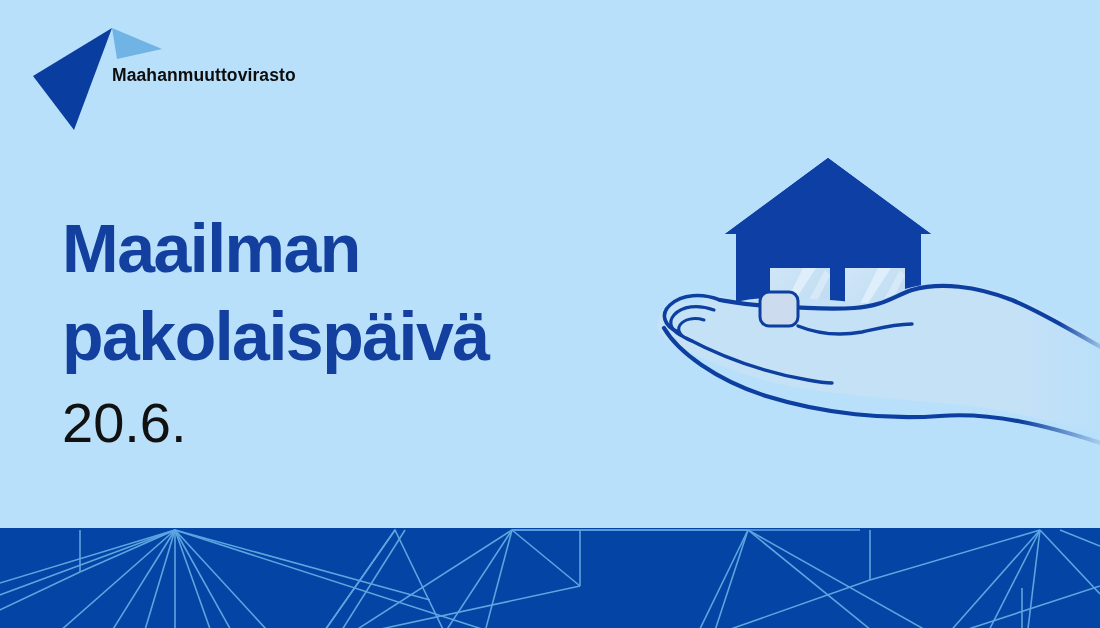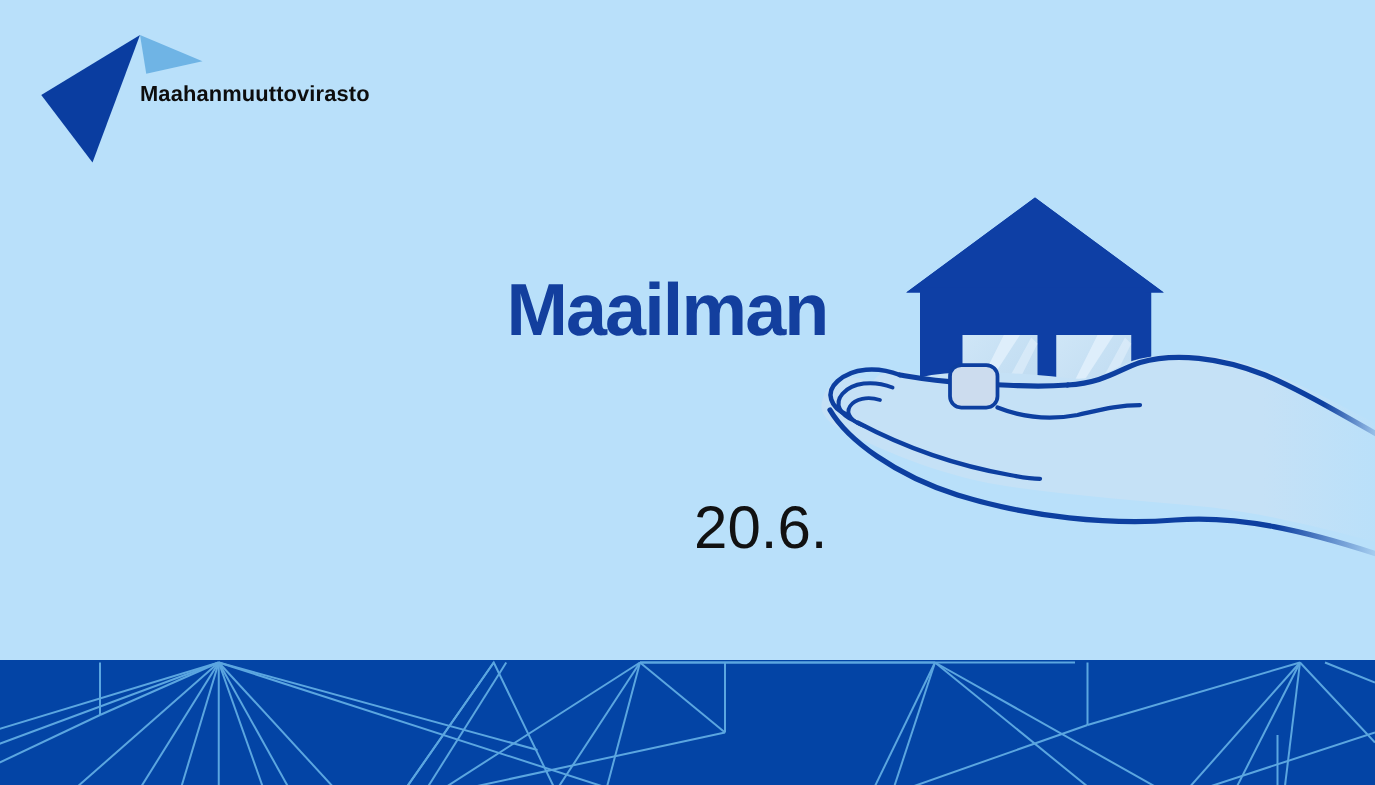--- a/index.html
+++ b/index.html
@@ -45,36 +45,36 @@
   #logo-text div { font-weight: bold; }
 
   
   #headline {
     position: absolute;
     left: 62px;
     top: 204px;
     width: 600px;
     color: #133f9e;
     font-weight: bold;
-    font-size: 59px;
+    font-size: 68px;
     line-height: 88px;
     letter-spacing: -1.5px;
-    text-align: right;
+    text-align: left;
   }
   #headline .l1 { display: block; }
   #headline .l2 { display: block; }
 
   #date-line {
     position: absolute;
     left: 62px;
     top: 392px;
     width: 600px;
-    text-align: right;
+    text-align: left;
     color: #111111;
-    font-size: 48px;
+    font-size: 56px;
     line-height: 62px;
     font-weight: 400;
     letter-spacing: 0px;
   }
 
   
   #illustration {
     position: absolute;
     left: 640px;
     top: 130px;
@@ -106,20 +106,21 @@
       <polygon points="84,6 134,27 89,37" fill="#6fb4e5"></polygon>
     </svg>
 
     <div id="logo-text">
       <div>Maahanmuuttovirasto</div>
     </div>
   </div>
 
   <div id="headline">
     <span class="l1">Maailman</span>
+    <span class="l2">pakolaispäivä</span>
   </div>
 
   <div id="date-line">20.6.</div>
 
   <svg id="illustration" viewBox="0 0 470 340">
 
     <defs>
       <linearGradient id="winGrad" x1="0" y1="0" x2="1" y2="1">
         <stop offset="0%" stop-color="#cfe6f7"></stop>
         <stop offset="100%" stop-color="#bcd9f0"></stop>

